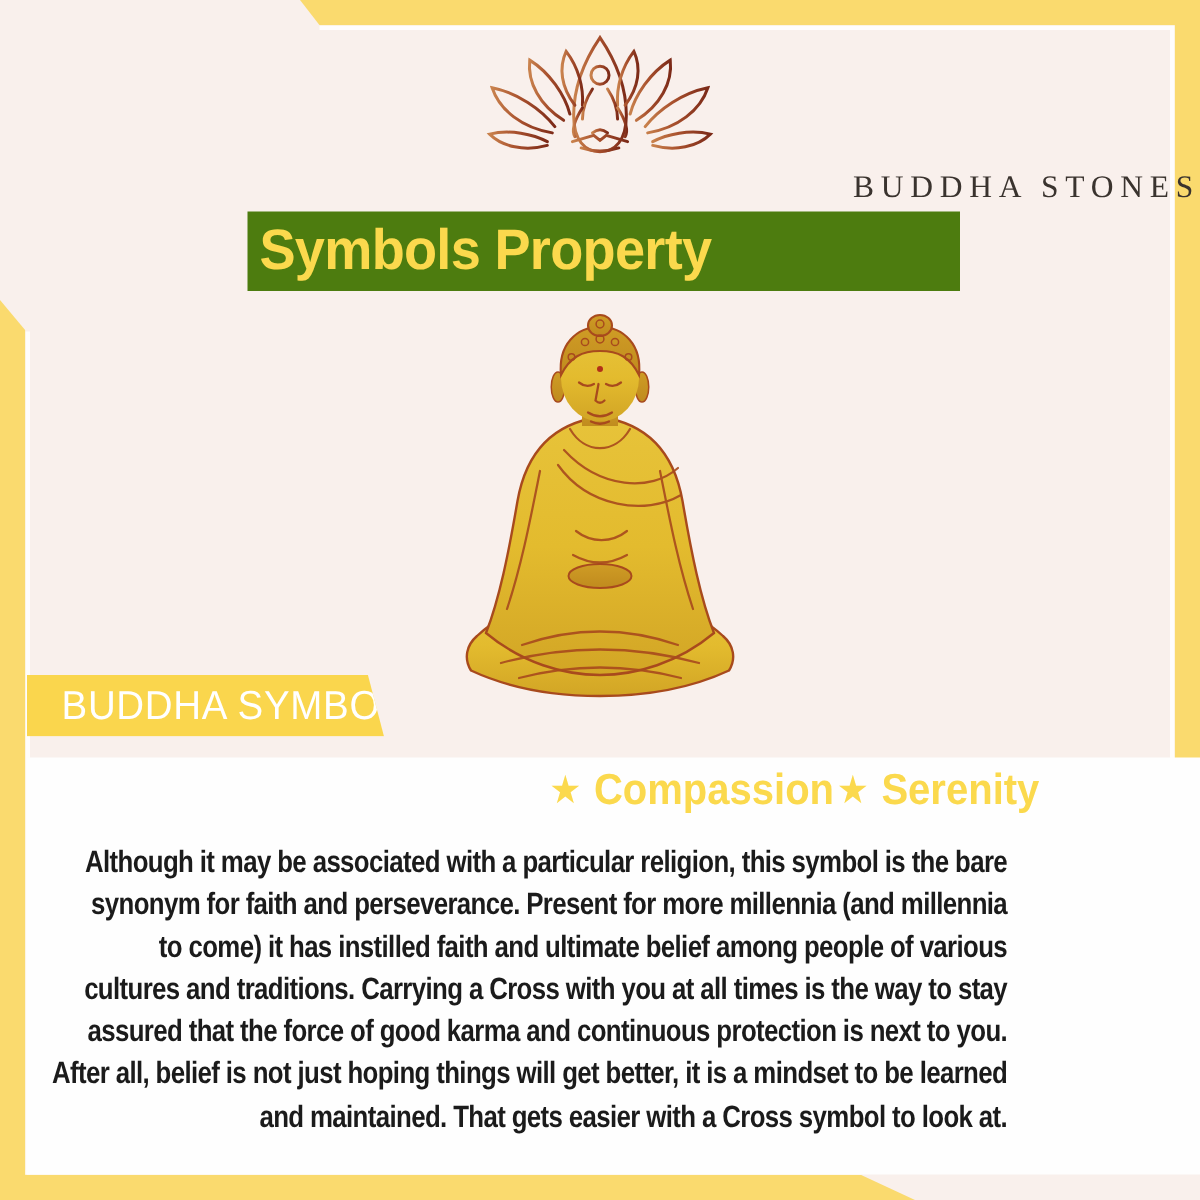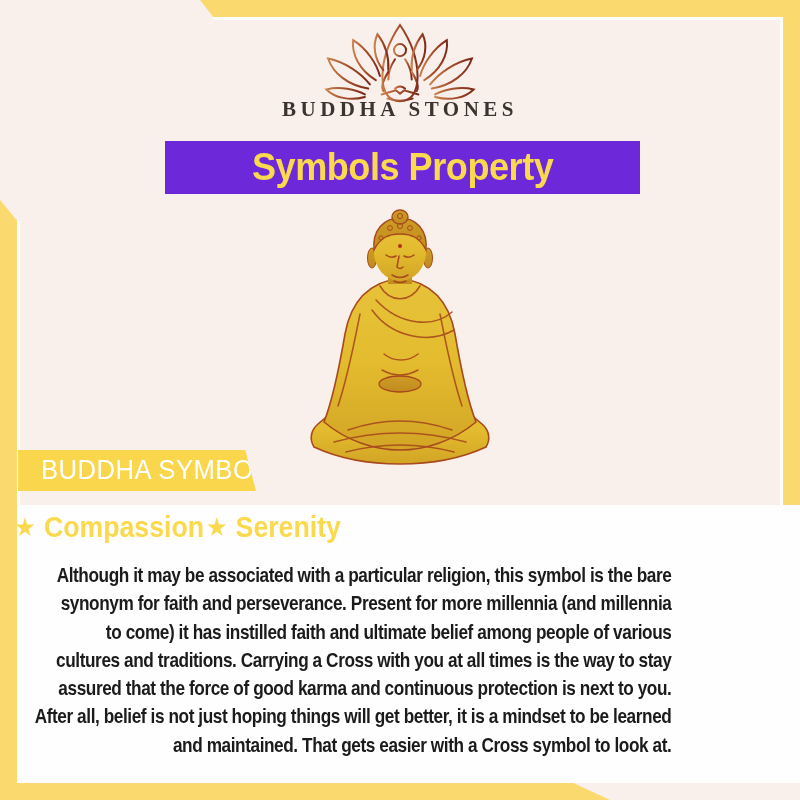--- a/index.html
+++ b/index.html
@@ -9,29 +9,29 @@
   .page {
     position:relative; width:800px; height:800px;
     background:var(--cream, #f9f0ec);
     overflow:hidden;
   }
 
   
   .logo-wrap { position:absolute; left:0; top:20px; width:800px; text-align:center; }
   .logo-svg { width:204px; height:92px; display:inline-block; }
   .brand-name {
-    position:absolute; left:0; top:97px; width:800px; text-align:center;
+    position:absolute; left:0; top:112px; width:800px; text-align:right;
     font-family:"Liberation Serif", serif;
-    font-size:21px; letter-spacing:4.5px; color:#3a332e; font-weight:700;
+    font-size:21px; letter-spacing:4.5px; color:#3a332e; font-weight:400;
   }
 
   
   .title-banner {
     position:absolute; left:165px; top:141px; width:475px; height:53px;
-    background:#6d28d9; display:flex; align-items:center; justify-content:center;
+    background:#4d7c0f; display:flex; align-items:center; justify-content:flex-start;
   }
   .title-text {
     font-size:38px; font-weight:700; color:var(--title-yellow, #fbd94d);
     transform:scaleX(.95); white-space:nowrap; letter-spacing:-.5px;
   }
 
   
   .statue-svg { position:absolute; left:288px; top:206px; width:224px; height:264px; }
 
   
@@ -45,21 +45,21 @@
     color:#ffffff; font-size:27px; letter-spacing:.5px;
     transform:scaleX(.95); transform-origin:0 50%; white-space:nowrap;
   }
 
   
   .content-section {
     position:absolute; left:18px; top:505px; width:782px; height:278px;
     background:#fefefe;
   }
   .props-heading {
-    position:absolute; left:0; top:511px; width:707px; text-align:left;
+    position:absolute; left:0; top:511px; width:707px; text-align:right;
     font-size:29px; font-weight:700; color:var(--title-yellow, #fbd94d);
     white-space:nowrap;
   }
   .props-heading .inner { display:inline-block; transform:scaleX(.92); }
   .star { font-family:"DejaVu Sans", sans-serif; font-size:26px; position:relative; top:-1px; }
   .star.first { margin-right:9px; }
   .star.second { margin-left:2px; margin-right:9px; }
 
   .body-text {
     position:absolute; left:33px; top:561px; width:760px;

